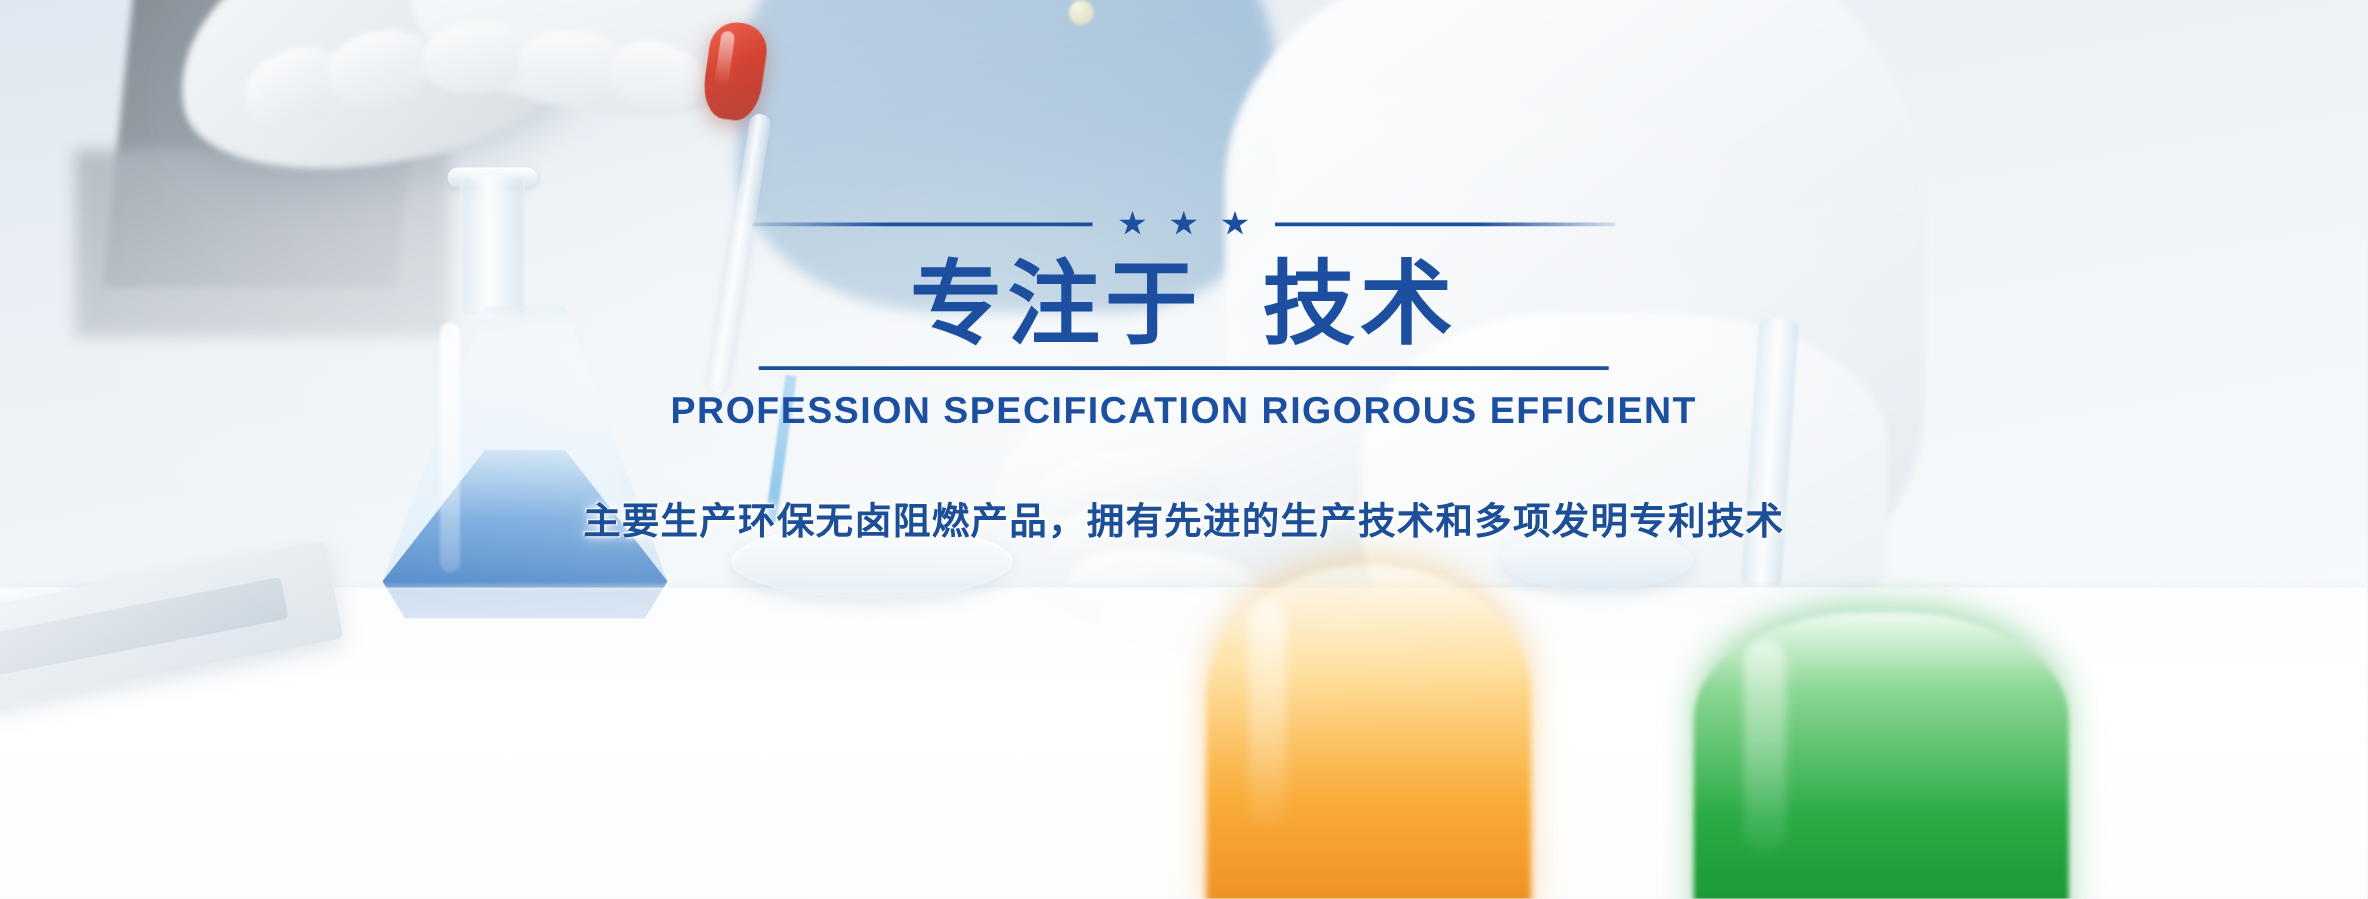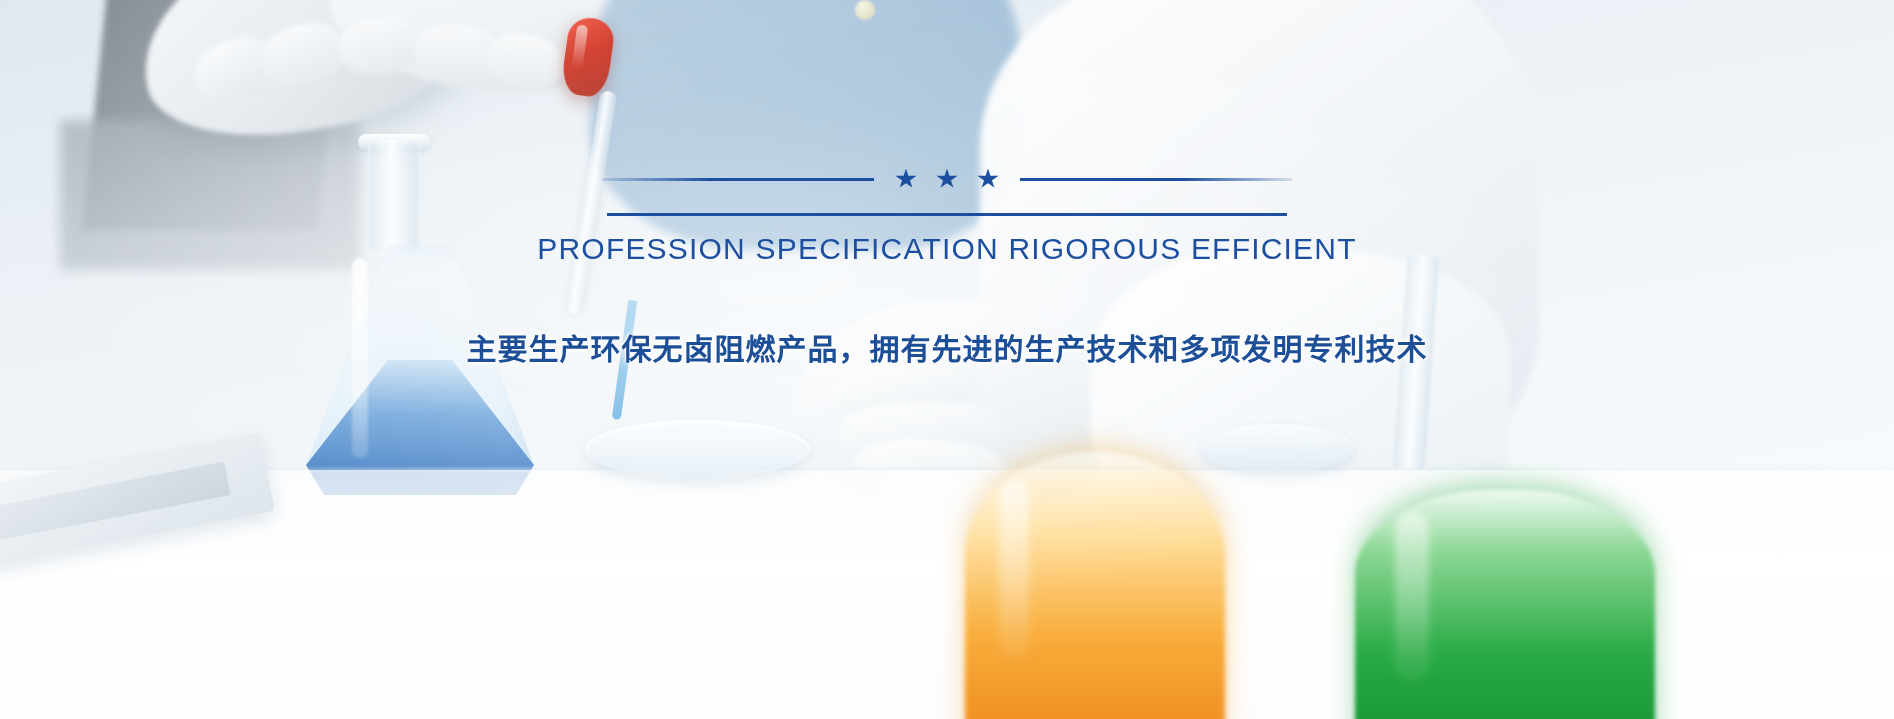--- a/index.html
+++ b/index.html
@@ -304,34 +304,34 @@
 
   .hl-underline{
     width:680px;height:3px;
     background:#1d4fa0;
     margin-top:9px;
     margin-bottom:16px;
   }
 
   .subtitle{
     font-size:30px;
-    font-weight:normal;
+    font-weight:bold;
     color:#1d4fa0;
     letter-spacing:1.2px;
     white-space:nowrap;
     margin:0 0 42px 0;
   }
 
   .tagline{
     font-size:30px;
     font-weight:bold;
     color:#1c4f97;
     letter-spacing:1px;
     white-space:nowrap;
-    margin:17px;
+    margin:4px;
     text-shadow:
       0 0 6px rgba(255,255,255,.95),
       0 0 12px rgba(255,255,255,.85),
       1px 1px 0 rgba(255,255,255,.9),
       -1px -1px 0 rgba(255,255,255,.9);
   }
 </style>
 </head>
 <body>
 
@@ -391,22 +391,24 @@
       <span class="dline left"></span>
       <span class="stars">
         <span class="star"></span>
         <span class="star"></span>
         <span class="star"></span>
       </span>
       <span class="dline right"></span>
     </div>
 
     <h1 class="headline">
+      <span class="hl-blue">专注于</span>
       <span class="hl-gap"></span>
       <span class="hl-gap"></span>
+      <span class="hl-blue">技术</span>
     </h1>
 
     <div class="hl-underline"></div>
 
     <p class="subtitle">PROFESSION SPECIFICATION RIGOROUS EFFICIENT</p>
 
     <p class="tagline">主要生产环保无卤阻燃产品，拥有先进的生产技术和多项发明专利技术</p>
 
   </div>
 </div>

